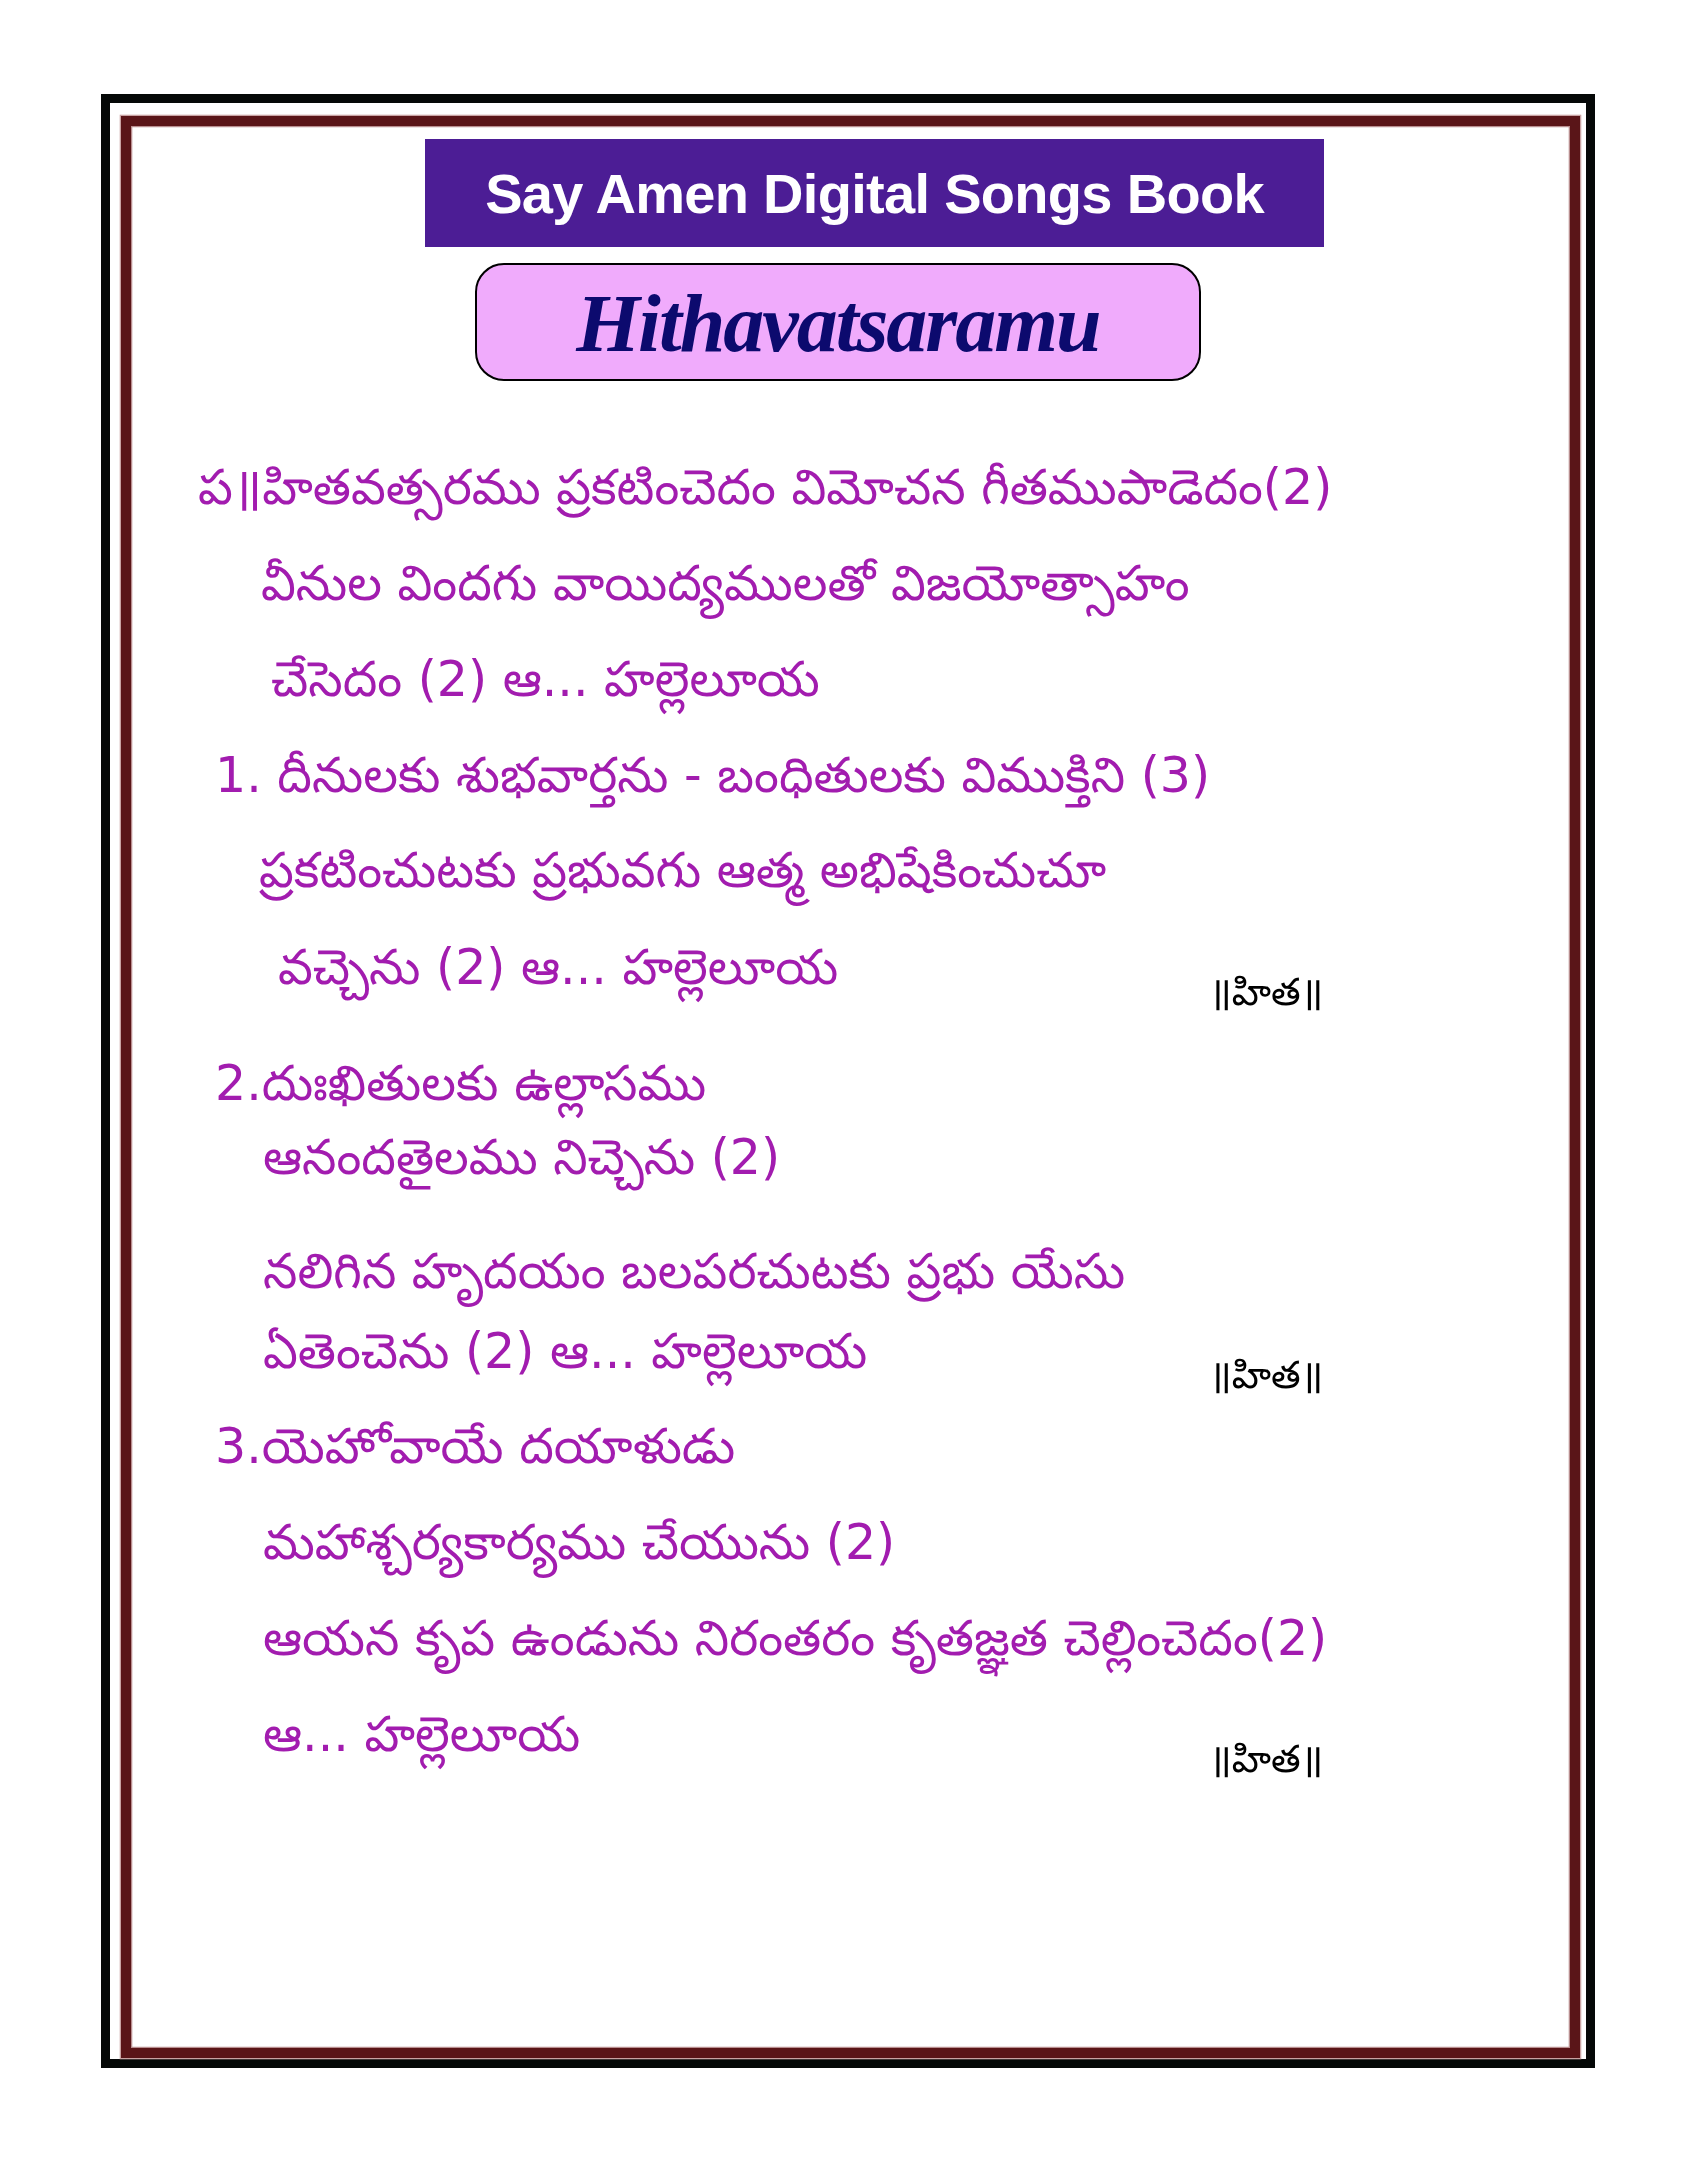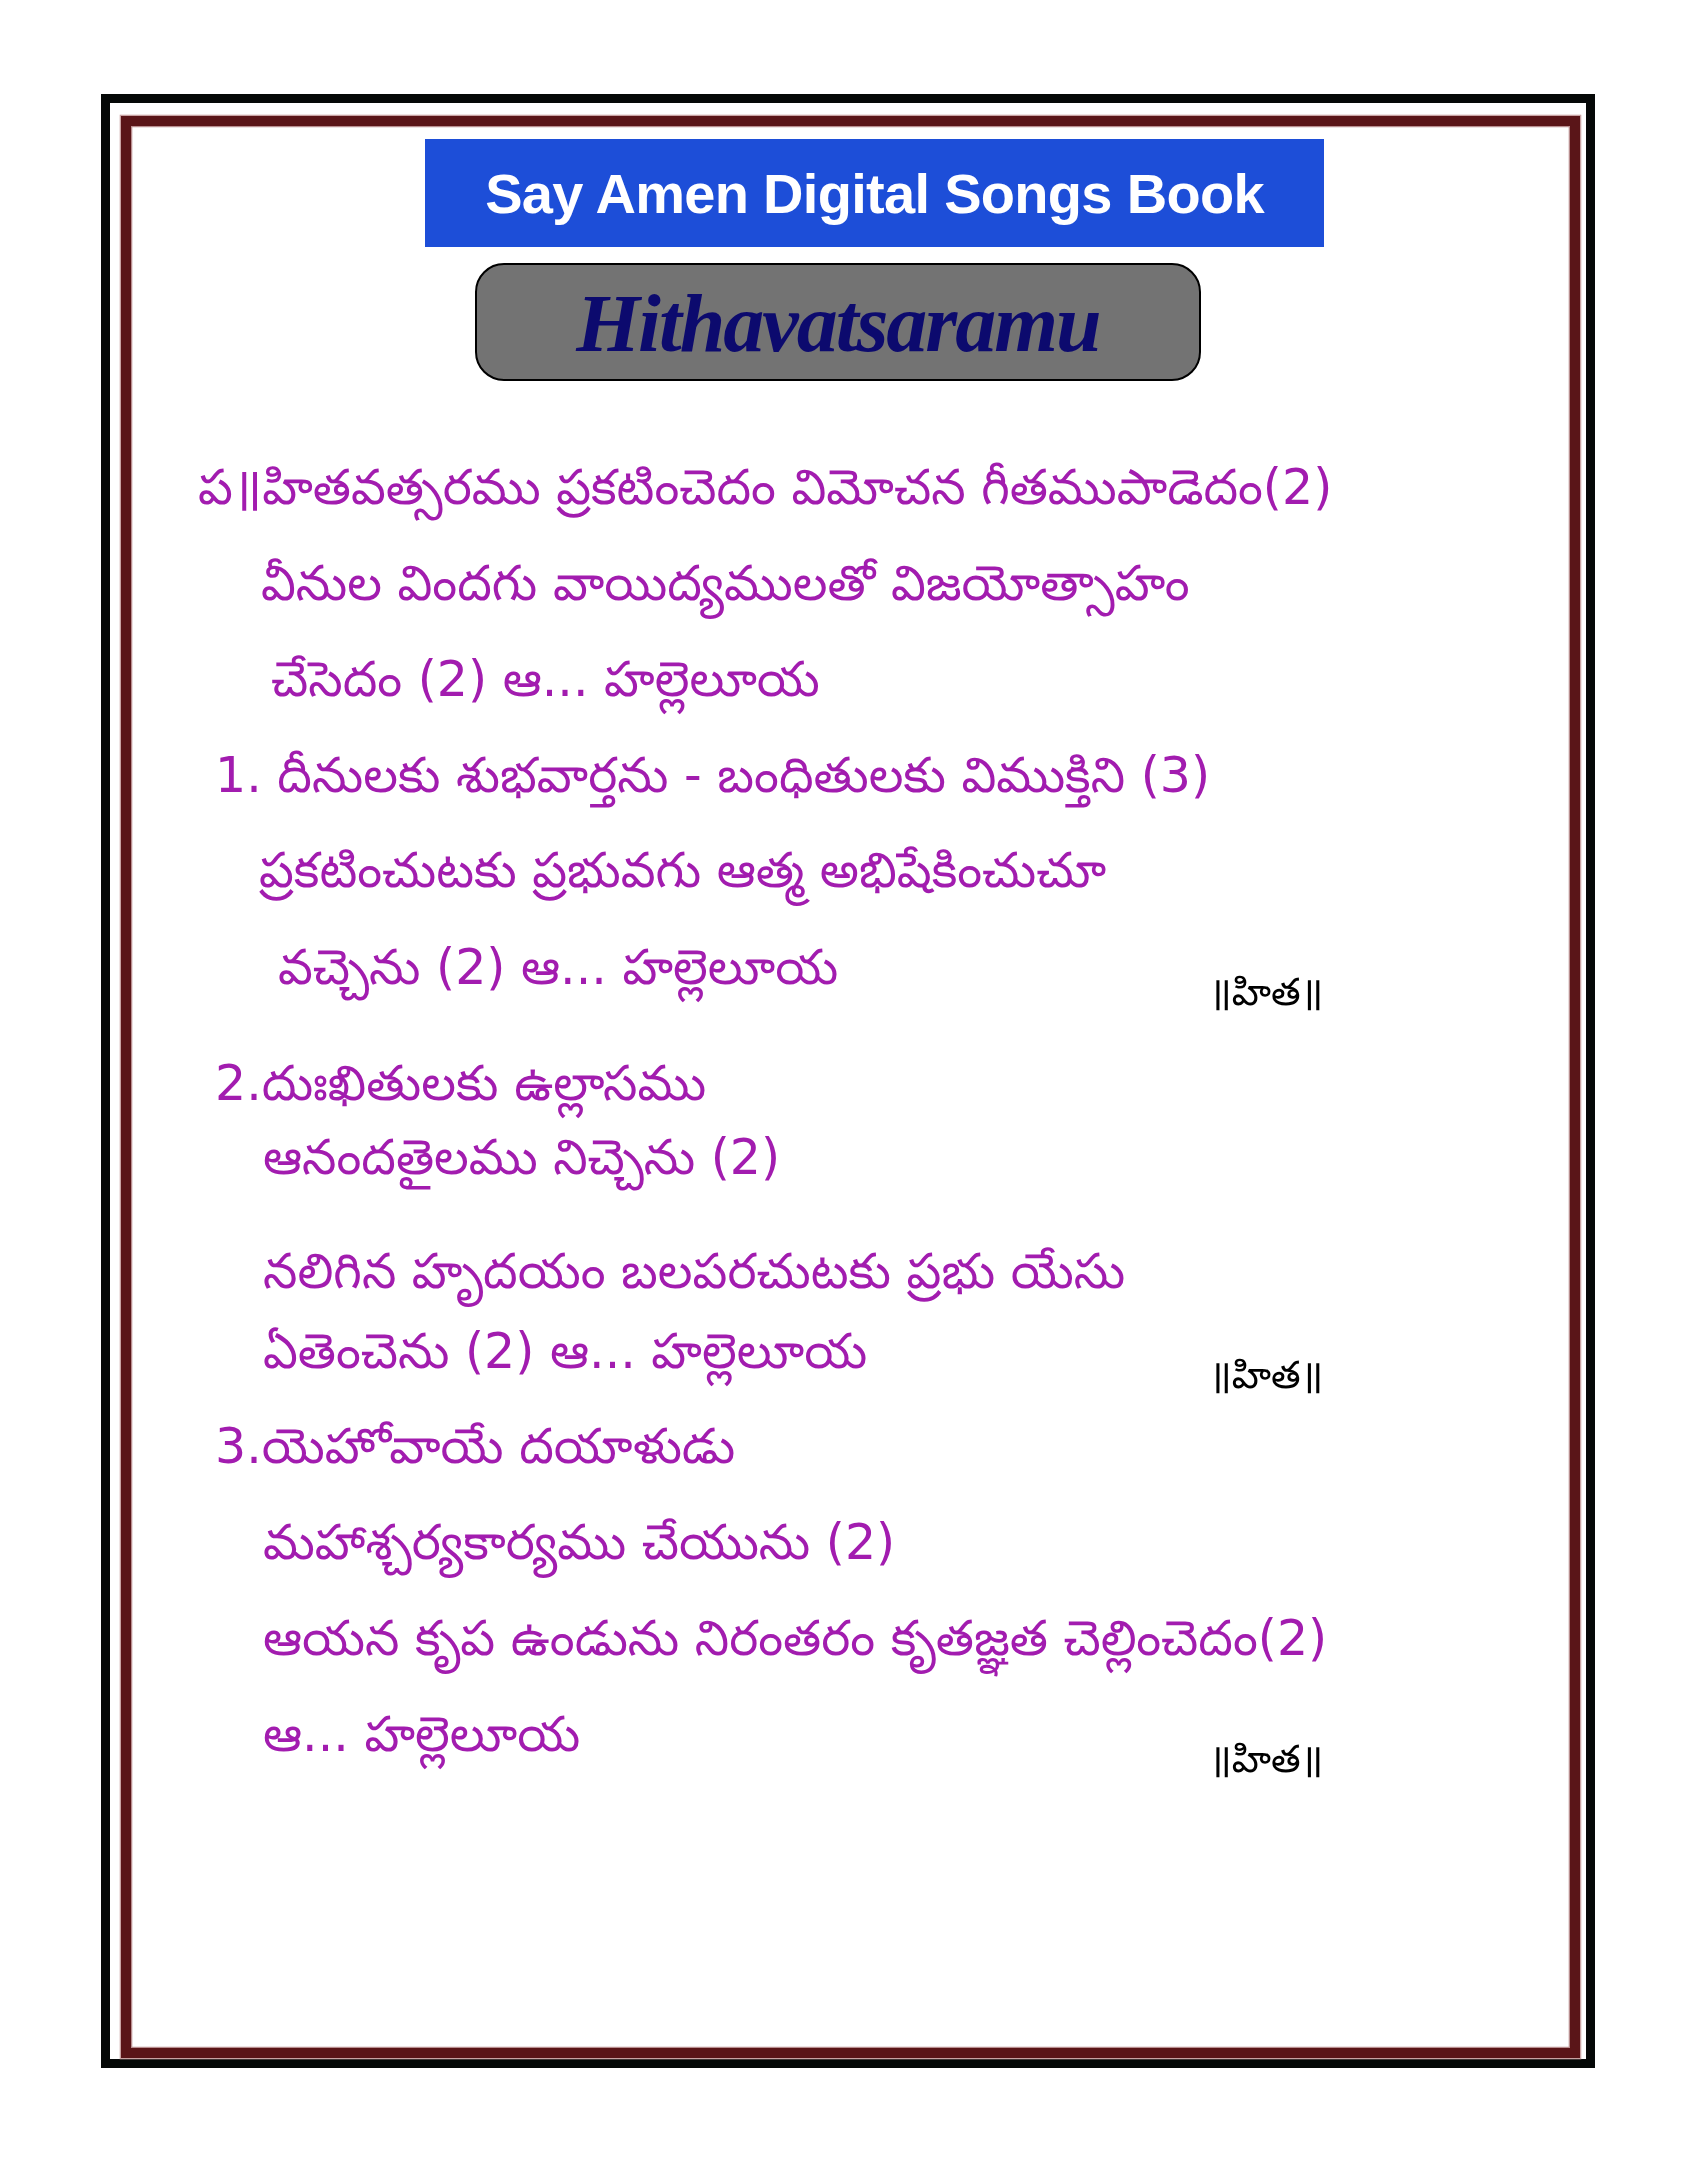--- a/index.html
+++ b/index.html
@@ -32,41 +32,41 @@
       box-sizing: border-box;
       border: 10.6px solid #5a1518;
       box-shadow: inset 0 0 0 1.3px #b98e8f, 0 0 0 1.3px #c9a3a3;
     }
     .banner {
       position: absolute;
       left: 425px;
       top: 139px;
       width: 899px;
       height: 108px;
-      background: #1d4ed8;
+      background: #4c1d95;
       display: flex;
       align-items: center;
       justify-content: center;
     }
     .banner-text {
       color: #ffffff;
       font-family: "Liberation Sans", sans-serif;
       font-weight: bold;
       font-size: 56px;
       letter-spacing: -0.7px;
       white-space: nowrap;
     }
     .title-box {
       position: absolute;
       left: 475px;
       top: 263px;
       width: 726px;
       height: 118px;
       box-sizing: border-box;
-      background: #737373;
+      background: #f0abfc;
       border: 2.6px solid #000000;
       border-radius: 29px;
       display: flex;
       align-items: center;
       justify-content: center;
     }
     .title-text {
       color: #0c0a6e;
       font-family: "Liberation Serif", serif;
       font-style: italic;

